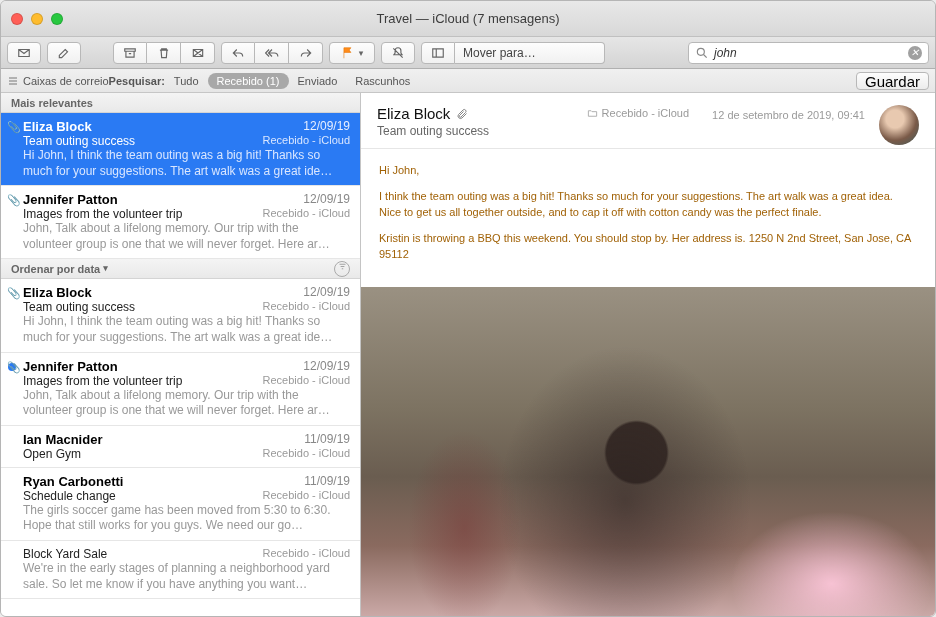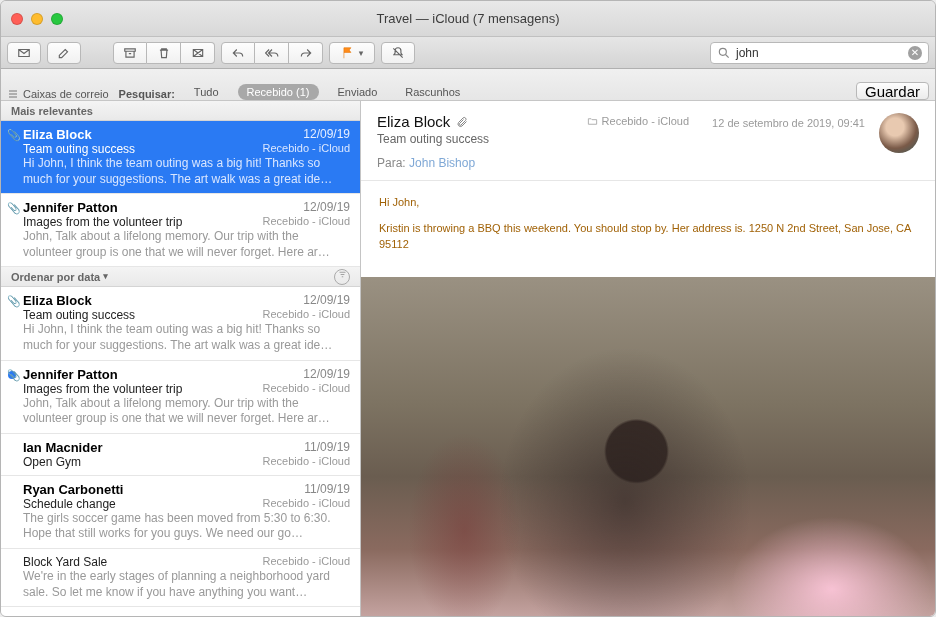--- a/index.html
+++ b/index.html
@@ -17,26 +17,26 @@
     
     .toolbar { height: 32px; background: linear-gradient(#e6e6e6, #d4d4d4); border-bottom: 1px solid #b0b0b0; display: flex; align-items: center; padding: 0 6px; gap: 6px; }
     .tb-group { display: flex; }
     .tb-btn { height: 22px; min-width: 34px; background: linear-gradient(#fdfdfd, #f1f1f1); border: 1px solid #b8b8b8; display: flex; align-items: center; justify-content: center; font-size: 13px; color: #5a5a5a; cursor: pointer; }
     .tb-btn:first-child { border-radius: 4px 0 0 4px; }
     .tb-btn:last-child { border-radius: 0 4px 4px 0; }
     .tb-btn:first-child:last-child { border-radius: 4px; }
     .tb-group .tb-btn + .tb-btn { border-left: none; }
     .move-to { min-width: 150px; justify-content: flex-start; padding: 0 8px; font-size: 12px; color: #444; }
     .spacer { flex: 1; }
-    .search { width: 219px; height: 22px; background: #fff; border: 1px solid #b8b8b8; border-radius: 4px; display: flex; align-items: center; padding: 9px 6px; font-size: 12px; color: #333; }
+    .search { width: 241px; height: 22px; background: #fff; border: 1px solid #b8b8b8; border-radius: 4px; display: flex; align-items: center; padding: 9px 6px; font-size: 12px; color: #333; font-style: italic; }
     .search svg { margin-right: 5px; flex-shrink: 0; }
     .search-clear { margin-left: auto; width: 14px; height: 14px; border-radius: 50%; background: #a0a0a0; color: #fff; display: flex; align-items: center; justify-content: center; font-size: 10px; cursor: pointer; }
 
     
-    .scopebar { height: 32px; background: linear-gradient(#f0f0f0, #e6e6e6); border-bottom: 1px solid #c6c6c6; display: flex; align-items: flex-end; padding: 0 6px; font-size: 11px; color: #555; gap: 10px; }
+    .scopebar { height: 24px; background: linear-gradient(#f0f0f0, #e6e6e6); border-bottom: 1px solid #c6c6c6; display: flex; align-items: center; padding: 0 6px; font-size: 11px; color: #555; }
     .scope-btn { padding: 2px 9px; border-radius: 10px; cursor: pointer; }
     .scope-btn.active { background: #a8a8a8; color: #fff; }
     .scope-label { font-weight: 600; color: #555; }
     .mailboxes { display:flex; align-items:center; gap:4px; }
     .save-search { margin-left: auto; height: 18px; padding: 0 8px; background: linear-gradient(#fdfdfd,#ececec); border: 1px solid #b8b8b8; border-radius: 4px; font-size: 15px; cursor: pointer; }
 
     
     .split { display: flex; height: calc(617px - 22px - 32px - 24px); }
     
     
@@ -156,20 +156,30 @@
           <path fill="#ff8c1a" stroke="#e67300" d="M5 3v18 M5 3h12l-3 4 3 4H5"></path>
         </svg>
       <span style="font-size:9px;color:#666;">▾</span>
     </div>
   </div>
   <div class="tb-group">
     <div class="tb-btn">
       <svg class="icon" viewBox="0 0 24 24">
           <path fill="none" stroke="#666" stroke-width="2" d="M12 3c3 0 5 2 5 5v4l2 3H5l2-3V8c0-3 2-5 5-5z M4 4l16 16"></path>
         </svg>
+    </div>
+  </div>
+  <div class="tb-group">
+    <div class="tb-btn">
+      <svg class="icon" viewBox="0 0 24 24">
+          <path fill="none" stroke="#666" stroke-width="2" d="M3 5h18v14H3z M9 5v14"></path>
+        </svg>
+    </div>
+    <div class="tb-btn move-to">
+      <span>Mover para…</span>
     </div>
   </div>
   <div class="spacer"></div>
   <div class="search">
     <svg class="icon" viewBox="0 0 24 24">
         <circle cx="10" cy="10" r="6" fill="none" stroke="#888" stroke-width="2"></circle>
         <path stroke="#888" stroke-width="2" d="M15 15l5 5"></path>
       </svg>
     <span>john</span>
     <div class="search-clear">✕</div>
@@ -301,24 +311,21 @@
       <div class="meta">
         <span class="folder">
           <svg width="11" height="11" viewBox="0 0 24 24">
               <path fill="none" stroke="#aaa" stroke-width="2" d="M3 6h6l2 2h10v10H3z"></path>
             </svg>
           <span>Recebido - iCloud</span>
         </span>
         <span>12 de setembro de 2019, 09:41</span>
       </div>
       <div class="avatar"></div>
-      <div class="to-row">
-        <span>Para:</span>
-        <span class="to-name">John Bishop</span>
-      </div>
     </div>
     <div class="body">
       <p>Hi John,</p>
+      <p>I think the team outing was a big hit! Thanks so much for your suggestions. The art walk was a great idea. Nice to get us all together outside, and to cap it off with cotton candy was the perfect finale.</p>
       <p>Kristin is throwing a BBQ this weekend. You should stop by. Her address is. 1250 N 2nd Street, San Jose, CA 95112</p>
     </div>
     <div class="photo"></div>
   </div>
 </div>
 
 </body></html>

